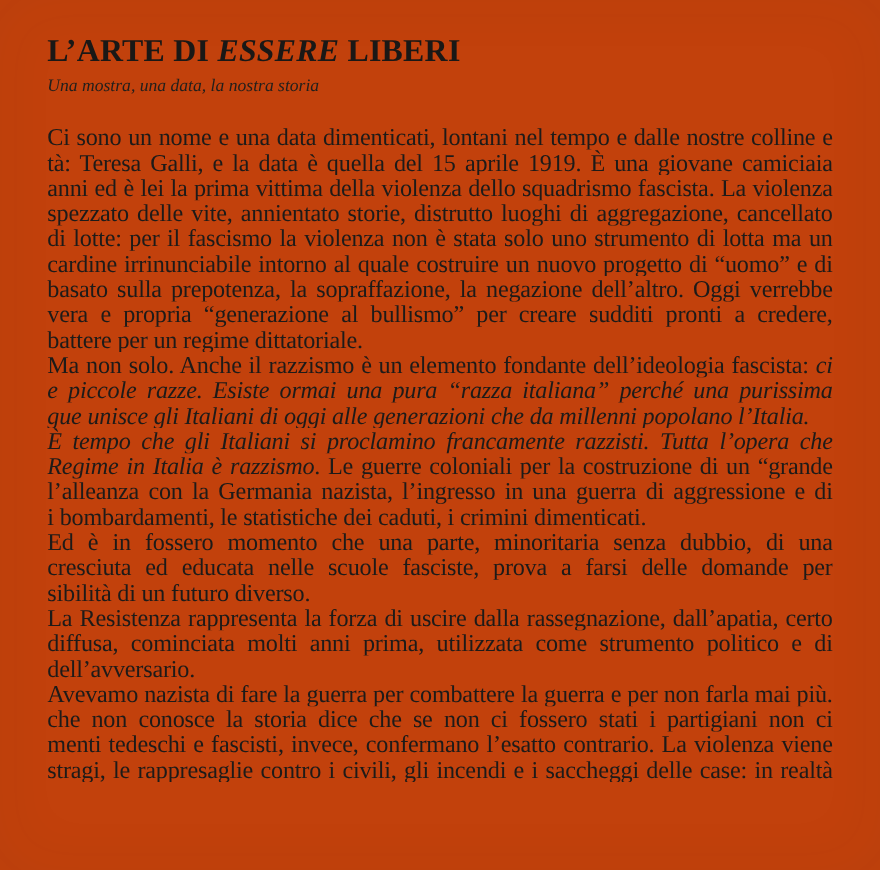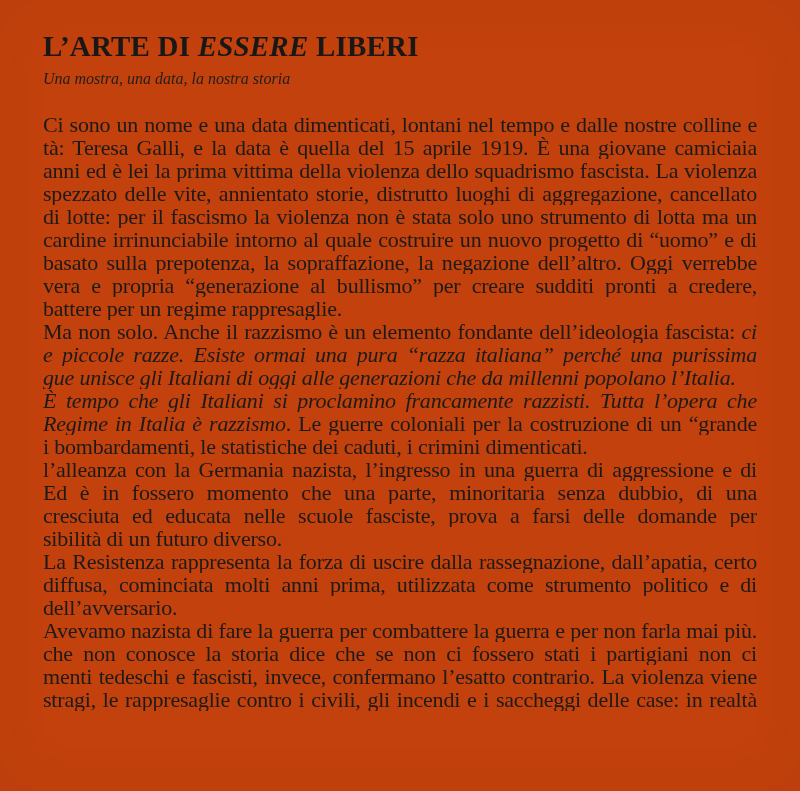--- a/index.html
+++ b/index.html
@@ -68,28 +68,28 @@
     <h2 class="subtitle">Una mostra, una data, la nostra storia</h2>
     <div class="body-text">
         <div class="line"><span>Ci sono un nome e una data dimenticati, lontani nel tempo e dalle nostre colline e comuni-</span></div>
         <div class="line"><span>tà: Teresa Galli, e la data è quella del 15 aprile 1919. È una giovane camiciaia milanese di 19</span></div>
         <div class="line"><span>anni ed è lei la prima vittima della violenza dello squadrismo fascista. La violenza fascista ha</span></div>
         <div class="line"><span>spezzato delle vite, annientato storie, distrutto luoghi di aggregazione, cancellato memorie</span></div>
         <div class="line"><span>di lotte: per il fascismo la violenza non è stata solo uno strumento di lotta ma un “valore”, un</span></div>
         <div class="line"><span>cardine irrinunciabile intorno al quale costruire un nuovo progetto di “uomo” e di società,</span></div>
         <div class="line"><span>basato sulla prepotenza, la sopraffazione, la negazione dell’altro. Oggi verrebbe chiamato una</span></div>
         <div class="line"><span>vera e propria “generazione al bullismo” per creare sudditi pronti a credere, obbedire e com-</span></div>
-        <div class="line end"><span>battere per un regime rappresaglie.</span></div>
+        <div class="line end"><span>battere per un regime dittatoriale.</span></div>
         <div class="line"><span>Ma non solo. Anche il razzismo è un elemento fondante dell’ideologia fascista: </span><em>ci sono grandi</em></div>
         <div class="line"><em>e piccole razze. Esiste ormai una pura “razza italiana” perché una purissima parentela di san-</em></div>
         <div class="line end"><em>gue unisce gli Italiani di oggi alle generazioni che da millenni popolano l’Italia.</em></div>
         <div class="line"><em>È tempo che gli Italiani si proclamino francamente razzisti. Tutta l’opera che finora ha fatto il</em></div>
         <div class="line"><em>Regime in Italia è razzismo</em><span>. Le guerre coloniali per la costruzione di un “grande impero”,</span></div>
+        <div class="line"><span>l’alleanza con la Germania nazista, l’ingresso in una guerra di aggressione e di occupazione,</span></div>
         <div class="line end"><span>i bombardamenti, le statistiche dei caduti, i crimini dimenticati.</span></div>
-        <div class="line"><span>l’alleanza con la Germania nazista, l’ingresso in una guerra di aggressione e di occupazione,</span></div>
         <div class="line"><span>Ed è in fossero momento che una parte, minoritaria senza dubbio, di una generazione nata,</span></div>
         <div class="line"><span>cresciuta ed educata nelle scuole fasciste, prova a farsi delle domande per immaginare la pos-</span></div>
         <div class="line end"><span>sibilità di un futuro diverso.</span></div>
         <div class="line"><span>La Resistenza rappresenta la forza di uscire dalla rassegnazione, dall’apatia, certo anche con</span></div>
         <div class="line"><span>diffusa, cominciata molti anni prima, utilizzata come strumento politico e di annientamento</span></div>
         <div class="line end"><span>dell’avversario.</span></div>
         <div class="line"><span>Avevamo nazista di fare la guerra per combattere la guerra e per non farla mai più. Qualcuno</span></div>
         <div class="line"><span>che non conosce la storia dice che se non ci fossero stati i partigiani non ci sarebbero state le</span></div>
         <div class="line"><span>menti tedeschi e fascisti, invece, confermano l’esatto contrario. La violenza viene usata per</span></div>
         <div class="line"><span>stragi, le rappresaglie contro i civili, gli incendi e i saccheggi delle case: in realtà tutti i docu-</span></div>

